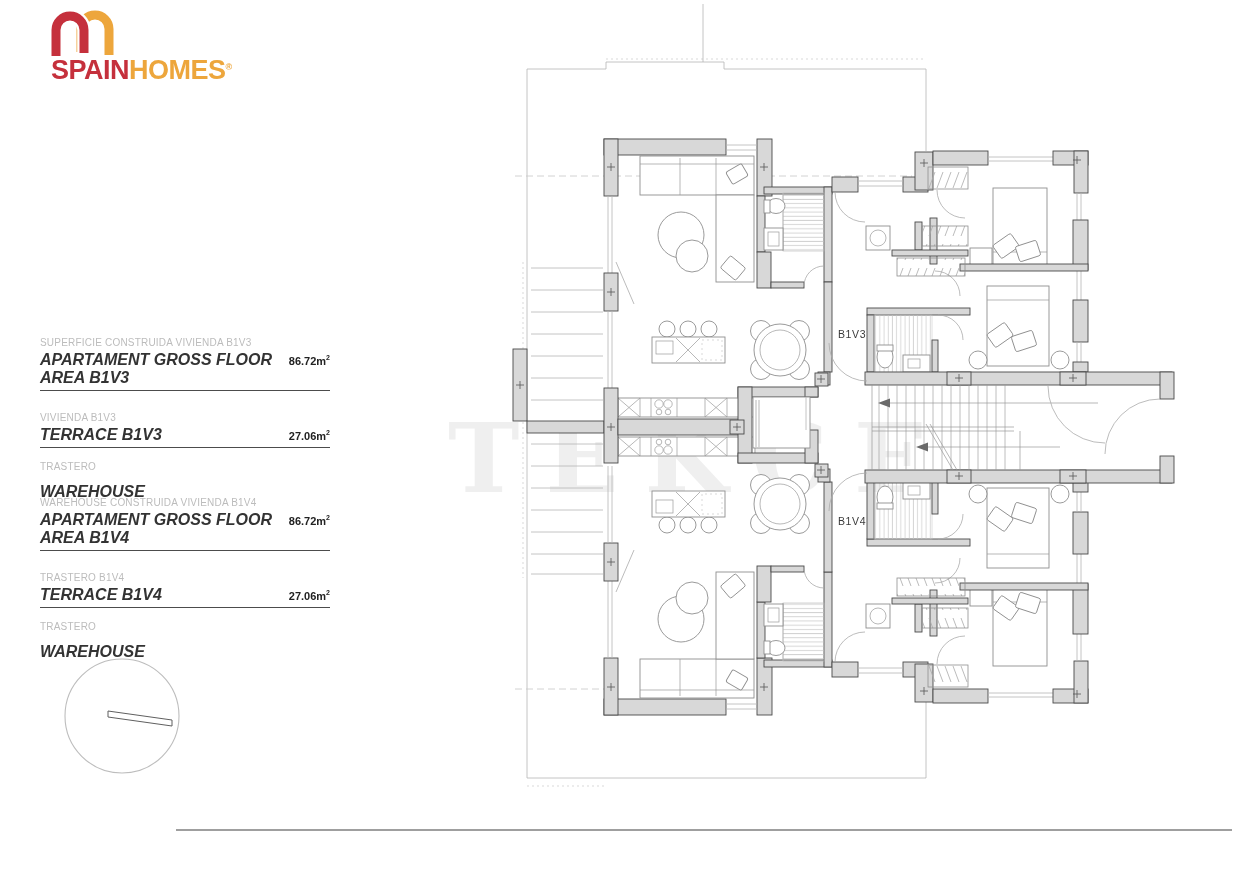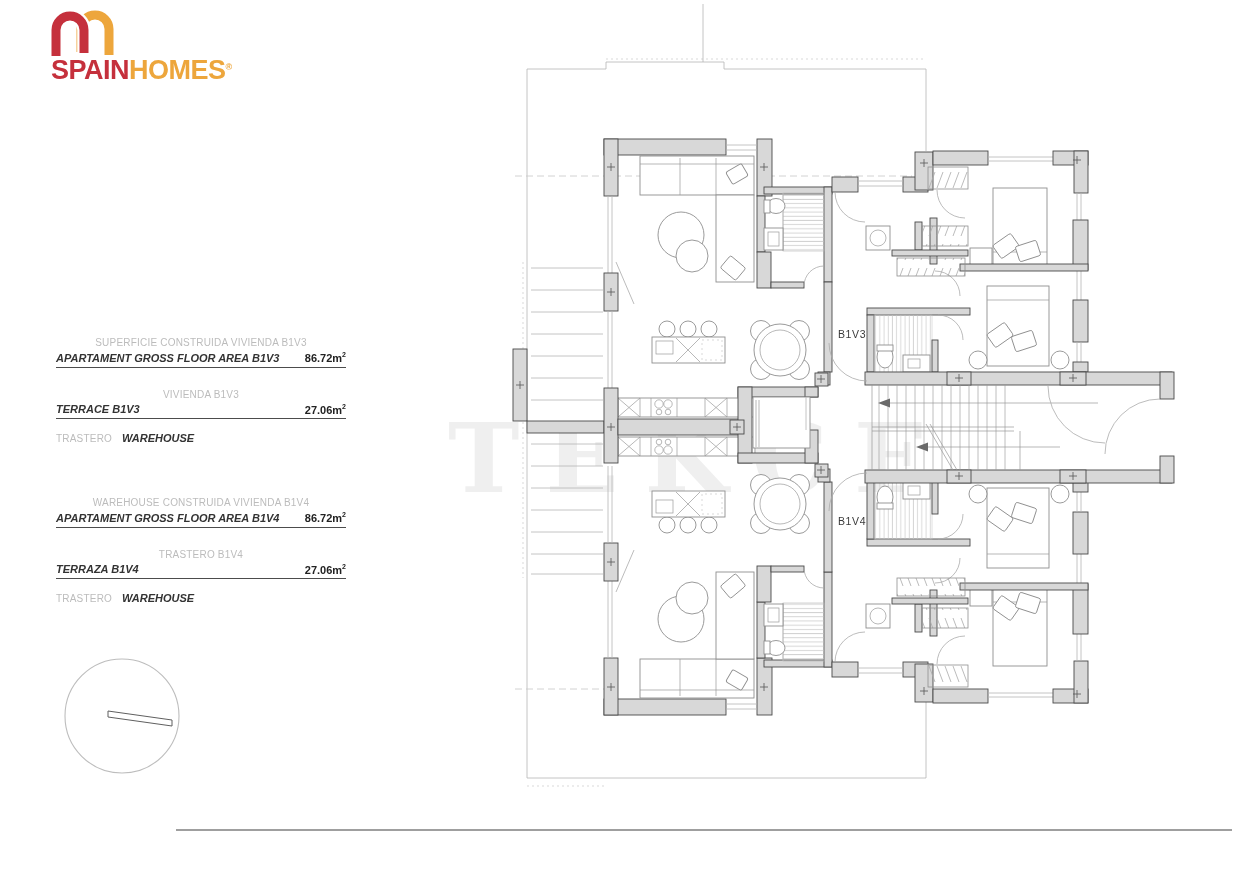--- a/index.html
+++ b/index.html
@@ -1,29 +1,29 @@
 <!DOCTYPE html>
 <html><head>
 <meta charset="utf-8">
 <style>
   html,body{margin:0;padding:0;background:#fff;}
   #page{position:relative;width:1234px;height:870px;background:#fff;overflow:hidden;
         font-family:"Liberation Sans",sans-serif;}
   svg text{font-family:"Liberation Sans",sans-serif;}
 
   
-  .info{position:absolute;left:56px;width:290px;text-align:center;}
+  .info{position:absolute;left:40px;width:290px;}
   .es{color:#bcbcbc;font-size:10px;letter-spacing:.2px;line-height:12px;}
   .enrow{display:flex;justify-content:space-between;align-items:baseline;margin-top:2px;}
-  .en{font-style:italic;font-weight:bold;color:#333;font-size:11px;}
+  .en{font-style:italic;font-weight:bold;color:#333;font-size:16px;}
   .val{font-weight:bold;color:#222;font-size:11px;white-space:nowrap;}
   .val sup{font-size:7px;}
   .rule{border-bottom:1.6px solid #4c4c4c;margin-top:3px;}
   .sub2{margin-top:21px;}
-  .trow{margin-top:13px;display:flex;gap:10px;align-items:baseline;}
+  .trow{margin-top:13px;display:flex;gap:10px;align-items:baseline;flex-direction:column;}
 
   
   .w{fill:#d8d8d8;stroke:#4a4a4a;stroke-width:0.9;}
   .fu{fill:#fff;stroke:#8f8f8f;stroke-width:0.9;}
   .th{fill:none;stroke:#9a9a9a;stroke-width:0.7;}
   .lt{fill:none;stroke:#b5b5b5;stroke-width:0.8;}
   .fr{fill:none;stroke:#ababab;stroke-width:0.8;}
   .dsh{fill:none;stroke:#c6c6c6;stroke-width:0.8;stroke-dasharray:7 4;}
   .dt{fill:none;stroke:#cfcfcf;stroke-width:0.8;stroke-dasharray:2 3;}
   .tr{stroke:#9c9c9c;stroke-width:0.65;}
@@ -60,21 +60,21 @@
 
   <div class="info" style="top:497px">
     <div class="es">WAREHOUSE CONSTRUIDA VIVIENDA B1V4</div>
     <div class="enrow">
       <span class="en">APARTAMENT GROSS FLOOR AREA B1V4</span>
       <span class="val"><span>86.72m</span><sup>2</sup></span>
     </div>
     <div class="rule"></div>
     <div class="es sub2">TRASTERO B1V4</div>
     <div class="enrow">
-      <span class="en">TERRAZA B1V4</span>
+      <span class="en">TERRACE B1V4</span>
       <span class="val"><span>27.06m</span><sup>2</sup></span>
     </div>
     <div class="rule"></div>
     <div class="trow">
       <span class="es">TRASTERO</span>
       <span class="en">WAREHOUSE</span>
     </div>
   </div>
 
   <svg width="1234" height="870" viewBox="0 0 1234 870" style="position:absolute;left:0;top:0">

